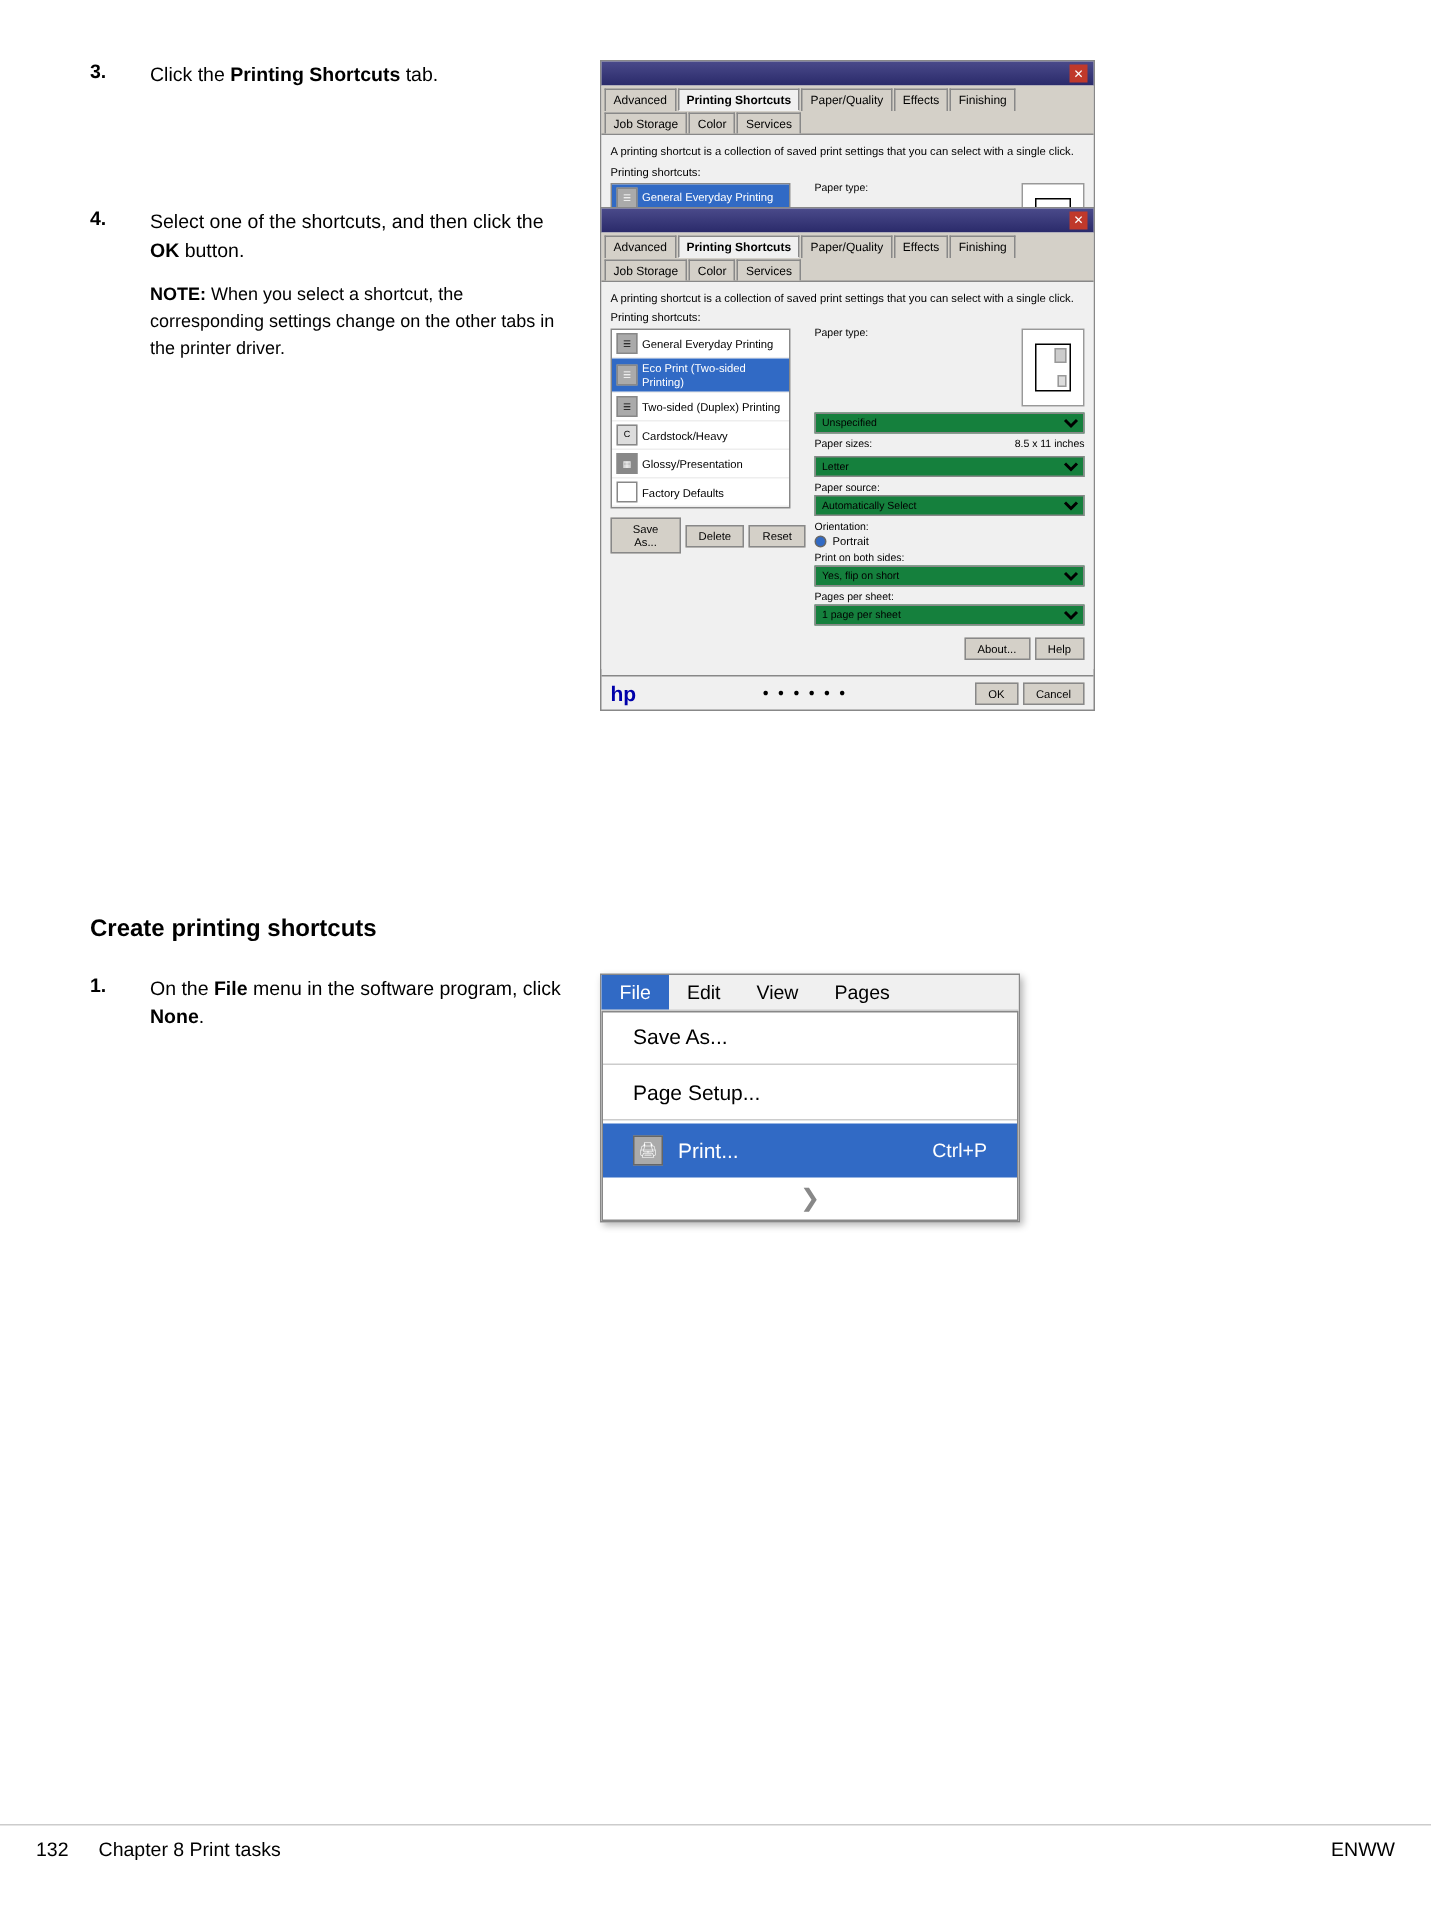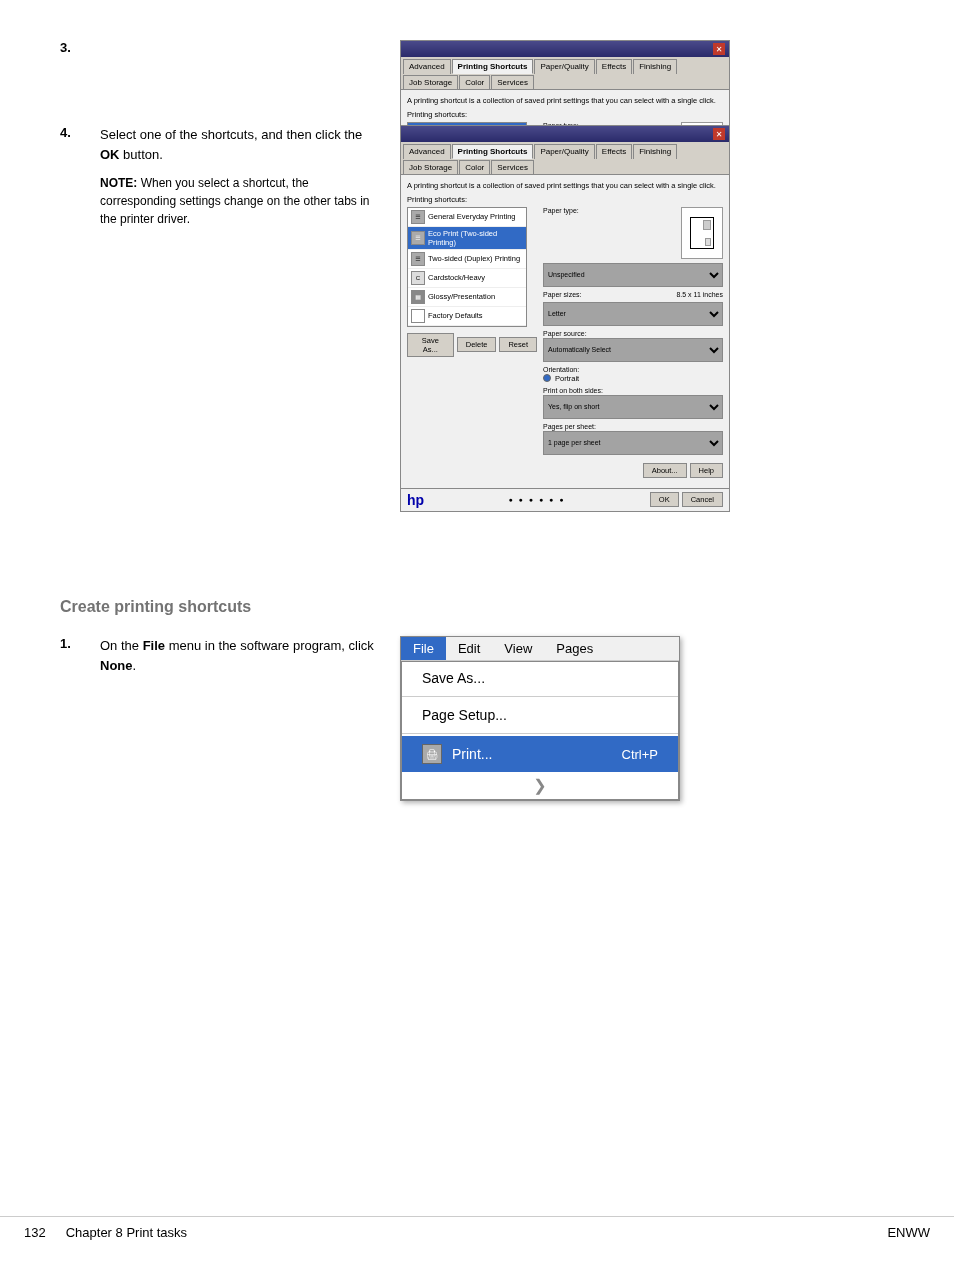--- a/index.html
+++ b/index.html
@@ -52,21 +52,21 @@
       font-size: 12px;
       line-height: 1.5;
     }
 
     .note-label {
       font-weight: bold;
     }
 
     
     .section-heading {
-      color: #737373;
+      color: #000000;
       font-size: 16px;
       font-weight: bold;
       margin-top: 30px;
       margin-bottom: 20px;
     }
 
     
     .dialog-mockup {
       border: 1px solid #888;
       background: #f0f0f0;
@@ -187,23 +187,23 @@
     }
 
     .prop-label {
       font-size: 7px;
       margin-bottom: 1px;
     }
 
     .prop-select {
       width: 100%;
       font-size: 7px;
-      height: 24px;
+      height: 14px;
       border: 1px solid #888;
-      background: #a3a3a3;
+      background: #15803d;
     }
 
     .prop-row-inline {
       display: flex;
       align-items: center;
       justify-content: space-between;
       margin-bottom: 4px;
     }
 
     .prop-label-inline {
@@ -385,20 +385,25 @@
   </style>
 </head>
 <body>
 
 <div class="page">
 
   <div class="two-col" style="margin-bottom: 40px;">
     <div class="left-col">
       <div class="step-block">
         <div class="step-number">3.</div>
+        <div class="step-content">
+          <div class="step-text">
+            Click the <b>Printing Shortcuts</b> tab.
+          </div>
+        </div>
       </div>
     </div>
     <div class="right-col">
 
       <div class="dialog-mockup" style="top:0; left:0;">
         <div class="dialog-titlebar">
           <span></span>
           <button class="dialog-close-btn">✕</button>
         </div>
         <div class="dialog-tabs">

